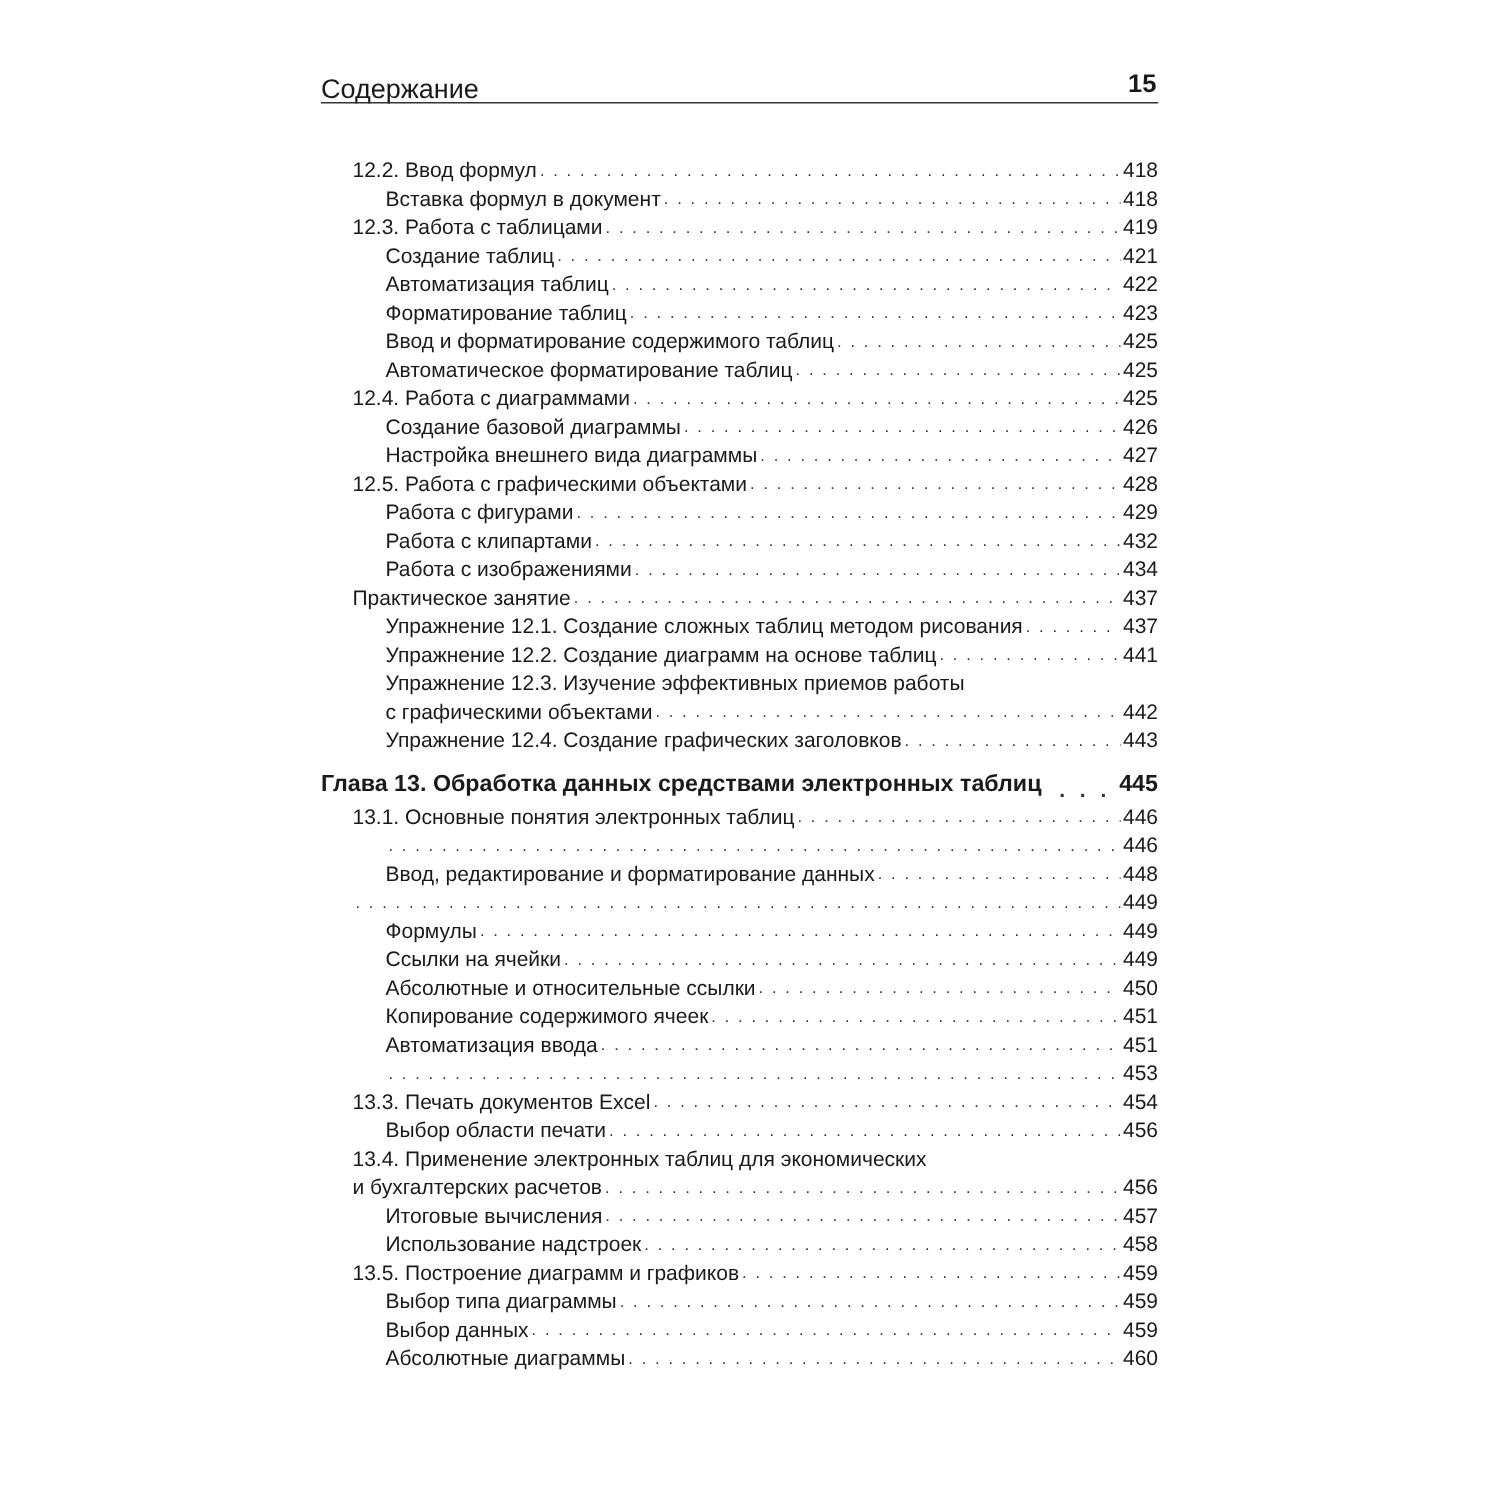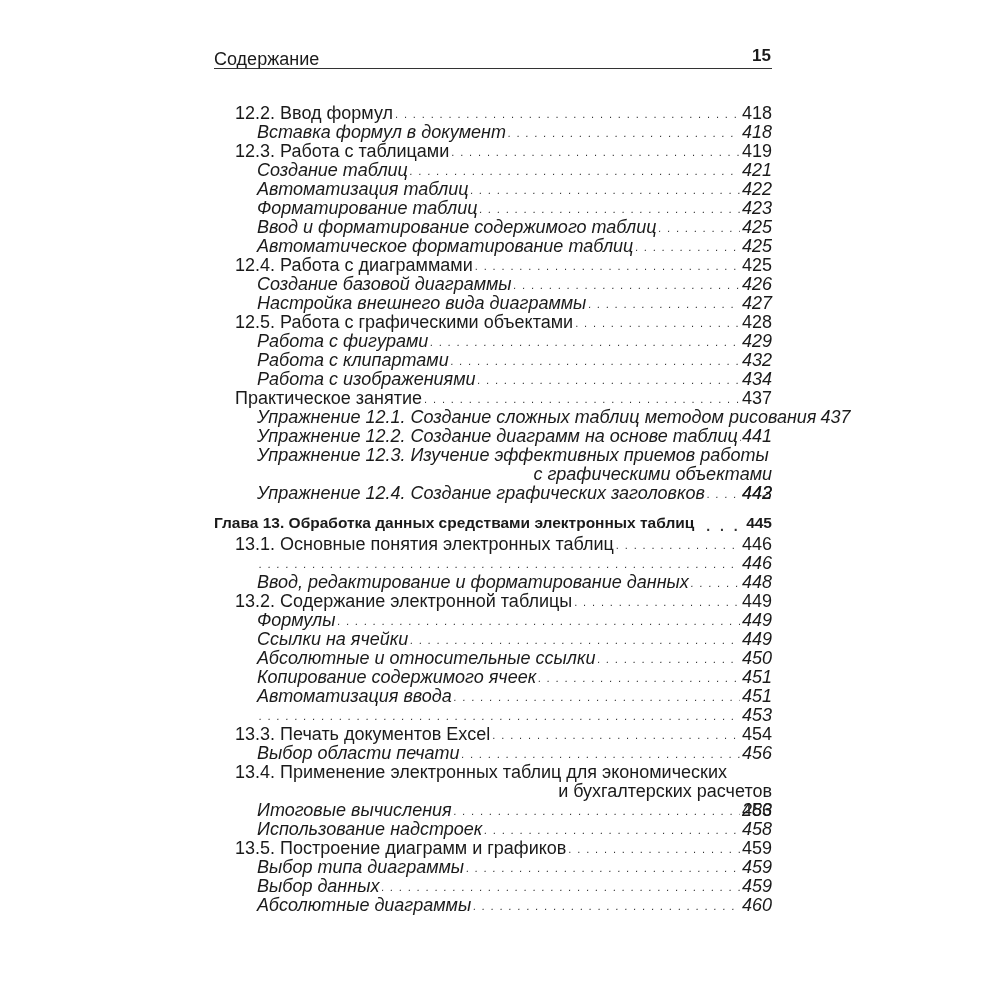--- a/index.html
+++ b/index.html
@@ -2,27 +2,27 @@
 <html><head>
 <meta charset="utf-8">
 <style>
   html, body { margin:0; padding:0; background:#ffffff; }
   body { width:1000px; height:1000px; position:relative; overflow:hidden;
          font-family:"Liberation Sans", sans-serif; color:#1a1a1a; }
   .header-title { position:absolute; left:214px; top:49px; font-size:18px; }
   .header-page { position:absolute; right:229px; top:46px; font-size:17px; font-weight:bold;text-align:center; }
   .header-rule { position:absolute; left:214px; top:68px; width:558px; height:1px; background:#333; }
   .toc { position:absolute; left:214px; top:104px; width:558px; }
-  .row { position:relative; display:flex; align-items:flex-end; font-size:18px; line-height:19px; height:19px; white-space:nowrap; }
+  .row { position:relative; display:flex; align-items:flex-end; font-size:14px; line-height:19px; height:19px; white-space:nowrap; }
   .row.two { height:38px; display:block; }
   .row.two .l1 { display:block; height:19px; }
-  .row.two .l2wrap { display:flex; align-items:flex-end; height:19px;flex-direction:column; }
+  .row.two .l2wrap { display:flex; align-items:flex-end; height:19px; }
   .lvl0 { padding-left:0; }
   .lvl1 { padding-left:21px; }
-  .lvl2 { padding-left:43px;font-style:italic; }
+  .lvl2 { padding-left:43px; }
   .lvlp { padding-left:21px; }
   .label { flex:0 0 auto; }
   .dots { flex:1 1 auto; overflow:hidden; margin:0 2px; color:#333; letter-spacing:1.4px; font-size:11px; line-height:17px; }
   .dots::before { content:". . . . . . . . . . . . . . . . . . . . . . . . . . . . . . . . . . . . . . . . . . . . . . . . . . . . . . . . . . . . . . . . . . . . . . . . . . . . . . . . . . . . . . . . . . . . . . . . . . . . . . . . . . . . . . . . . . . ."; }
   .page { flex:0 0 auto; text-align:right; }
   .chapter { font-size:15.5px; font-weight:bold; height:24px; line-height:24px; margin-top:8px; }
   .chapter .dots { letter-spacing:3px; font-size:14px; flex:0 0 auto; width:34px; margin:0 6px 0 6px; }
   .chapter .label { flex:1 1 auto; }
 </style>
 </head>
@@ -151,21 +151,20 @@
     <div class="row lvl2">
       <span class="dots"></span>
       <span class="page">446</span>
     </div>
     <div class="row lvl2">
       <span class="label">Ввод, редактирование и форматирование данных</span>
       <span class="dots"></span>
       <span class="page">448</span>
     </div>
     <div class="row lvl1">
-      <span class="label">13.2. Содержание электронной таблицы</span>
       <span class="dots"></span>
       <span class="page">449</span>
     </div>
     <div class="row lvl2">
       <span class="label">Формулы</span>
       <span class="dots"></span>
       <span class="page">449</span>
     </div>
     <div class="row lvl2">
       <span class="label">Ссылки на ячейки</span>
@@ -205,21 +204,21 @@
       <span class="l1">13.4. Применение электронных таблиц для экономических</span>
       <div class="l2wrap">
         <span class="label">и бухгалтерских расчетов</span>
         <span class="dots"></span>
         <span class="page">456</span>
       </div>
     </div>
     <div class="row lvl2">
       <span class="label">Итоговые вычисления</span>
       <span class="dots"></span>
-      <span class="page">283</span>
+      <span class="page">457</span>
     </div>
     <div class="row lvl2">
       <span class="label">Использование надстроек</span>
       <span class="dots"></span>
       <span class="page">458</span>
     </div>
     <div class="row lvl1">
       <span class="label">13.5. Построение диаграмм и графиков</span>
       <span class="dots"></span>
       <span class="page">459</span>

